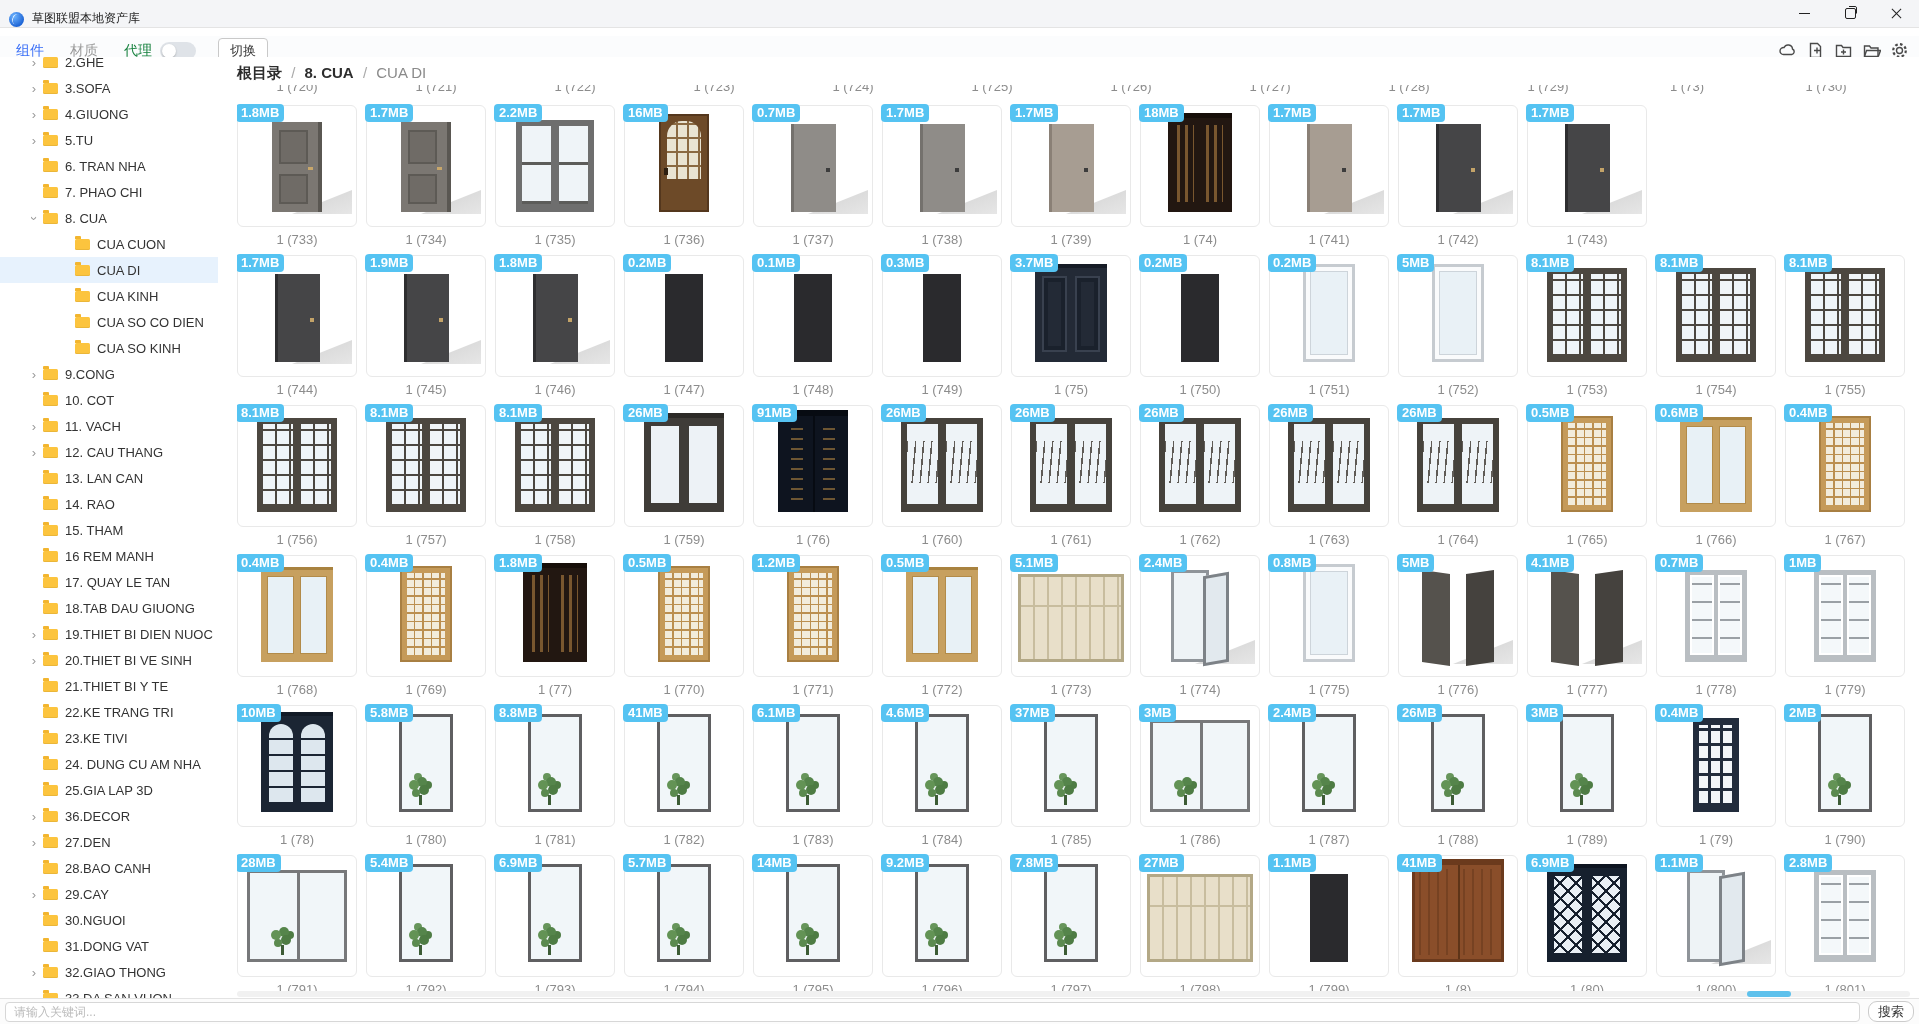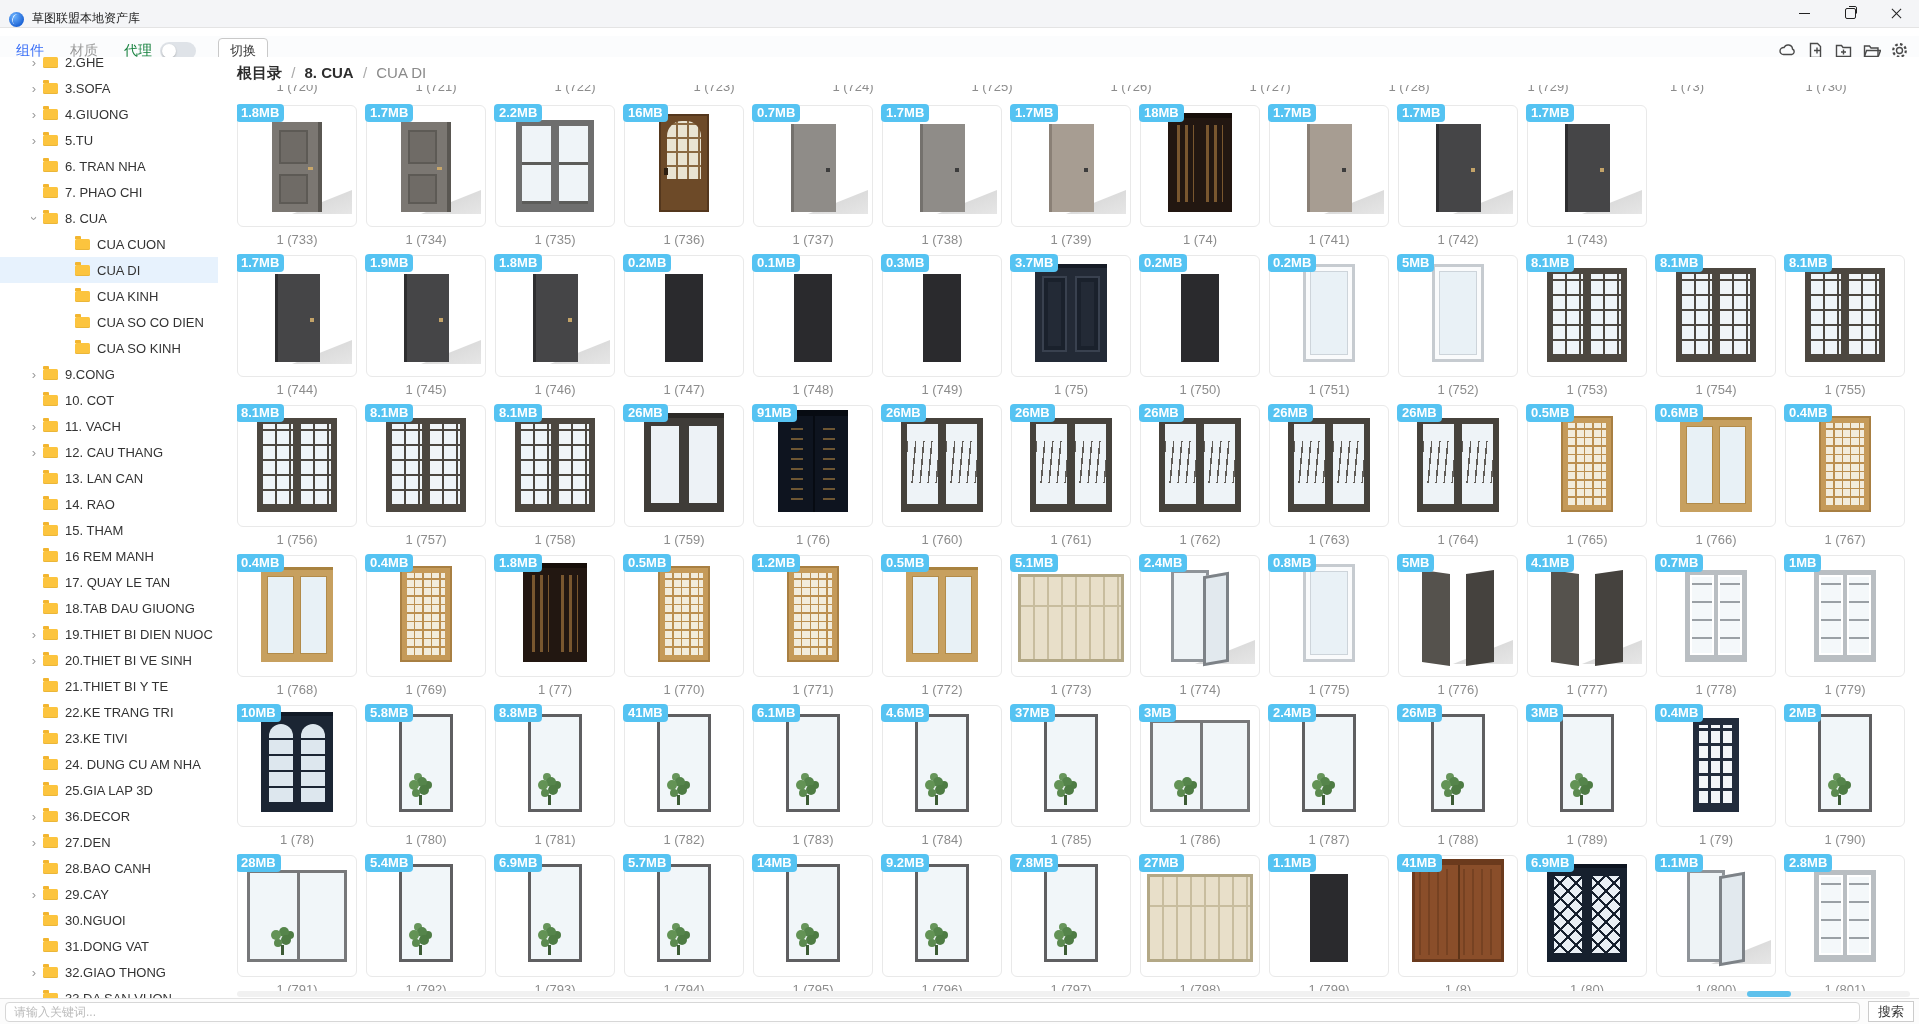--- a/index.html
+++ b/index.html
@@ -81,21 +81,21 @@
 
   .hscroll{position:absolute;left:237px;right:9px;top:991px;height:6px;background:#f1f1f1;border-radius:3px}
   .hthumb{position:absolute;left:1510px;top:0;width:44px;height:6px;background:#5ec1ec;border-radius:3px}
 
   
   .bottombar{position:absolute;left:0;right:0;top:998px;height:26px;background:#fcfcfc;
              border-top:1px solid #e3e3e3;display:flex;align-items:center;padding:0 5px;gap:8px;box-sizing:border-box}
   .search-input{flex:1;height:18px;border:1px solid #d7d7d7;border-radius:4px;padding:0 8px;
              font-size:12px;color:#333;outline:none;font-family:inherit}
   .search-input::placeholder{color:#bcbcbc}
-  .search-btn{height:21px;padding:0 9px;border:1px solid #cccccc;border-radius:0;background:#fff;
+  .search-btn{height:21px;padding:0 9px;border:1px solid #cccccc;border-radius:9px;background:#fff;
              font-size:13px;color:#333;font-family:inherit}
 
   
   .door{position:relative;margin-bottom:14px;flex:none;z-index:1}
   .door i{position:absolute;display:block}
 
   .v-slab-gray{width:42px;height:88px;background:#8f8c88;border-left:3px solid #74716d}
   .v-slab-gray .p3{right:6px;top:44px;width:4px;height:4px;background:#3c3c3c}
   .v-slab-taupe{width:42px;height:88px;background:#a79d92;border-left:3px solid #8a8076}
   .v-slab-taupe .p3{right:6px;top:44px;width:4px;height:4px;background:#3c3c3c}

